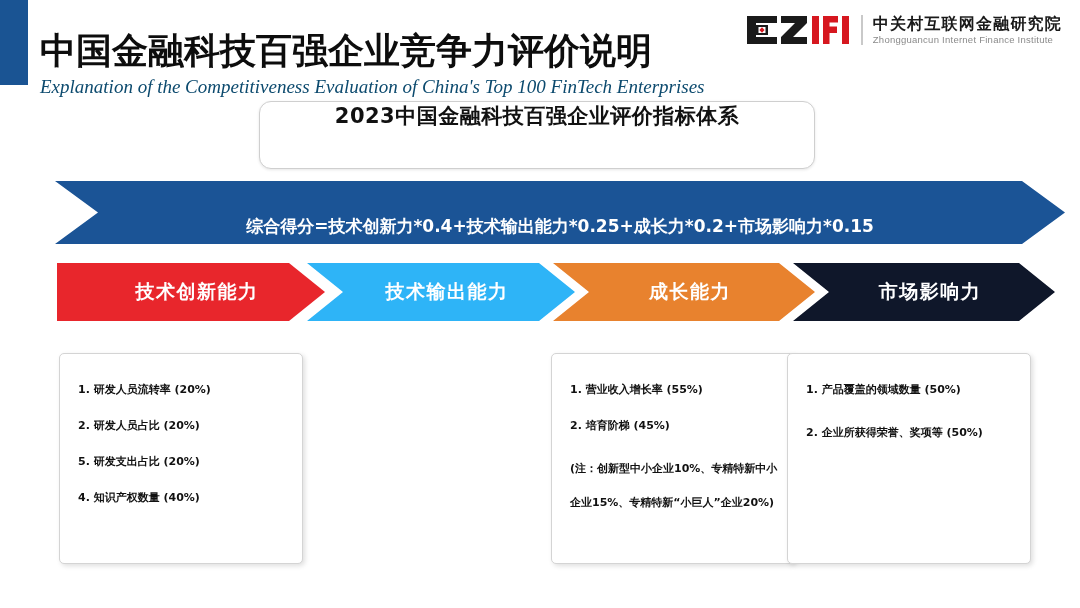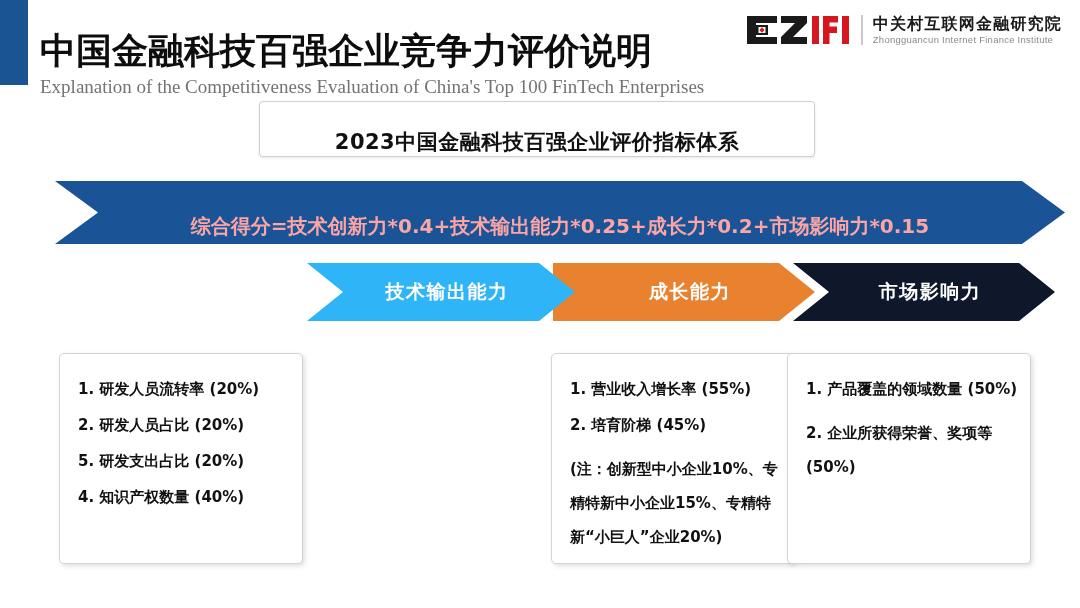--- a/index.html
+++ b/index.html
@@ -24,65 +24,66 @@
     line-height:44px;
     color:#0d0d0d;
     letter-spacing:0px;
     white-space:nowrap;
     margin-top:23px;
   }
   .sub-title {
     font-family:"Liberation Serif", serif;
     font-size:19px;
     line-height:26px;
-    color:#737373;
+    color:#0c4a6e;
     white-space:nowrap;
     margin-top:1px;
+    font-style:italic;
   }
 
   
   .logo { position:absolute; right:18px; top:9px; display:flex; align-items:center; height:42px; }
   .logo-mark { display:block; }
   .logo-divider { width:2px; height:30px; background:#c9c9c9; margin:0 10px 0 10px; }
   .logo-text { display:flex; flex-direction:column; justify-content:center; }
   .logo-cn {
     font-family:"DejaVu Sans", sans-serif;
     font-weight:bold; font-size:16px; line-height:19px;
     color:#1a1a1a; letter-spacing:1.2px; white-space:nowrap;
   }
   .logo-en {
     font-family:"Liberation Sans", sans-serif;
     font-size:9.5px; line-height:13px; color:#8a8a8a;
     letter-spacing:0.25px; white-space:nowrap;
   }
 
   
   .title-box {
-    position:absolute; left:259px; top:101px; width:556px; height:56px;
-    border:1.5px solid #cfcfcf; border-radius:4px; background:#ffffff;
-    display:flex; align-items:flex-end; justify-content:center;
+    position:absolute; left:259px; top:101px; width:556px; height:68px;
+    border:1.5px solid #cfcfcf; border-radius:12px; background:#ffffff;
+    display:flex; align-items:flex-start; justify-content:center;
     box-shadow:0 1px 3px rgba(0,0,0,0.10);
   }
   .title-box-text {
     font-family:"DejaVu Sans", sans-serif;
     font-weight:bold; font-size:21px; color:#111111;
     letter-spacing:0.5px; white-space:nowrap;
   }
 
   
   .formula-banner {
     position:absolute; left:55px; top:181px; width:1010px; height:63px;
     background:#1b5496;
     display:flex; align-items:center; justify-content:center;
     -webkit-clip-path: polygon(0 0, 967px 0, 1010px 50%, 967px 100%, 0 100%, 43px 50%);
     clip-path: polygon(0 0, 967px 0, 1010px 50%, 967px 100%, 0 100%, 43px 50%);
   }
   .formula-text {
     font-family:"DejaVu Sans", sans-serif;
-    font-weight:bold; font-size:20px; color:#fca5a5;
+    font-weight:bold; font-size:17px; color:#ffffff;
     letter-spacing:0px; white-space:nowrap;margin-top:28px;
   }
 
   
   .chev-row { position:absolute; left:0; top:263px; width:1080px; height:58px; }
   .chev {
     position:absolute; top:0; height:58px;
     display:flex; align-items:center; justify-content:center;
     -webkit-clip-path: polygon(0 0, calc(100% - 36px) 0, 100% 50%, calc(100% - 36px) 100%, 0 100%, 36px 50%);
     clip-path: polygon(0 0, calc(100% - 36px) 0, 100% 50%, calc(100% - 36px) 100%, 0 100%, 36px 50%);
@@ -101,21 +102,21 @@
   
   .boxes { position:absolute; left:0; top:353px; width:1080px; height:215px; }
   .box {
     position:absolute; top:0; height:211px; width:244px;
     background:#ffffff; border:1px solid #d4d4d4; border-radius:5px;
     box-shadow:2px 2px 5px rgba(0,0,0,0.13);
     padding:26px 14px 10px 18px;
   }
   .box-line {
     font-family:"DejaVu Sans", sans-serif;
-    font-weight:bold; font-size:15px; color:#111111;
+    font-weight:bold; font-size:11px; color:#111111;
     line-height:19px; margin-bottom:17px; white-space:nowrap;
   }
   .box-line.wrapline { white-space:normal; margin-bottom:0; line-height:34px; }
   .box-line.note { white-space:normal; margin-bottom:0; line-height:34px; }
 </style>
 </head>
 <body>
 
 <div class="header">
   <div class="accent-bar" style="background: rgb(26, 84, 147);"></div>
@@ -151,20 +152,23 @@
 
 <div class="title-box">
   <div class="title-box-text">2023中国金融科技百强企业评价指标体系</div>
 </div>
 
 <div class="formula-banner" style="background: rgb(27, 84, 150);">
   <div class="formula-text">综合得分=技术创新力*0.4+技术输出能力*0.25+成长力*0.2+市场影响力*0.15</div>
 </div>
 
 <div class="chev-row">
+  <div class="chev" id="chev0" style="left: 57px; width: 268px; background: rgb(232, 38, 44); z-index: 10;">
+    <span class="chev-label">技术创新能力</span>
+  </div>
   <div class="chev" id="chev2" style="left: 553px; width: 262px; background: rgb(232, 130, 46); z-index: 8;">
     <span class="chev-label">成长能力</span>
   </div>
   <div class="chev" id="chev1" style="left: 307px; width: 268px; background: rgb(46, 180, 247); z-index: 9;">
     <span class="chev-label">技术输出能力</span>
   </div>
   <div class="chev" id="chev3" style="left: 793px; width: 262px; background: #0f172a; z-index: 7;">
     <span class="chev-label">市场影响力</span>
   </div>
 </div>

